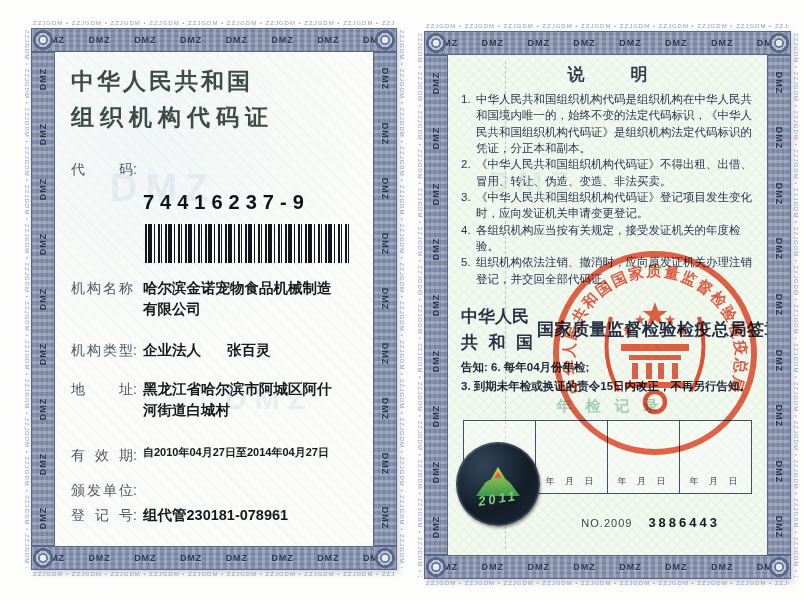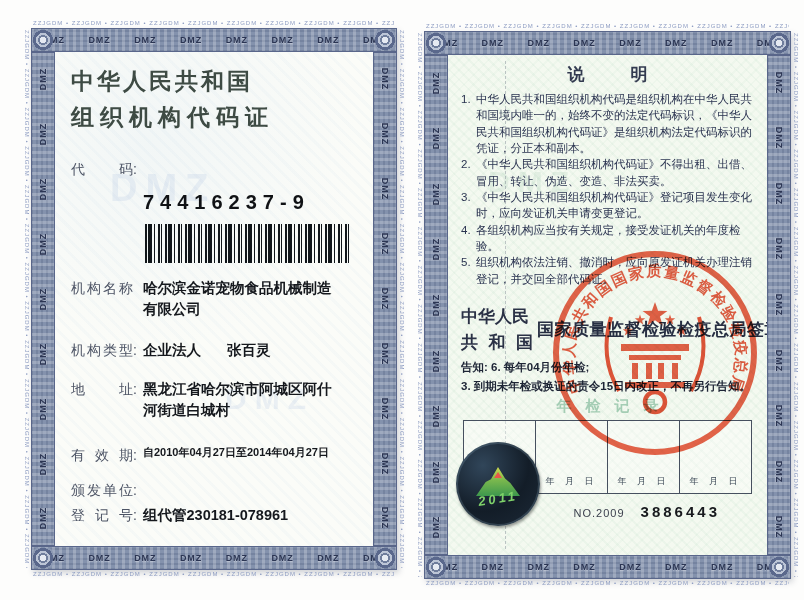--- a/index.html
+++ b/index.html
@@ -101,21 +101,21 @@
   .annual{text-align:center;font-size:15px;font-weight:bold;color:#a4cdb4;
           letter-spacing:14px;text-indent:14px;margin-top:3px;}
   .atable{display:flex;margin:4px 2px 0;height:72px;border:1px solid #46505f;background:rgba(255,255,255,.35);}
   .acell{flex:1;border-left:1px solid #46505f;position:relative;}
   .acell:first-child{border-left:none;}
   .ymd{position:absolute;left:0;right:0;bottom:5px;text-align:center;font-size:9px;
        letter-spacing:4px;color:#3e4a58;}
   .serial{display:flex;justify-content:flex-end;align-items:baseline;gap:16px;
           margin-top:9px;padding-right:34px;}
   .ser-pre{font-size:11px;color:#3a3f4c;letter-spacing:1px;}
-  .ser-num{font-size:15px;font-weight:bold;color:#17191d;letter-spacing:3px;}
+  .ser-num{font-size:13px;font-weight:bold;color:#17191d;letter-spacing:3px;margin-top:12px;}
 
   
   .sticker{position:absolute;left:8px;top:387px;width:84px;height:84px;border-radius:50%;
      background:radial-gradient(circle at 32% 28%, #31465a, #131d28 55%, #1d2a38);
      box-shadow:inset 0 0 0 2px rgba(170,210,235,.18), 1px 2px 3px rgba(0,0,0,.4);z-index:6;}
   .sticker .mtn{position:absolute;left:20px;top:25px;width:44px;height:29px;opacity:.95;
      background:linear-gradient(180deg,#d8e24e 0%, #7fbf4e 45%, #3f9e4f 100%);
      clip-path:polygon(50% 0,66% 40%,78% 55%,100% 100%,0 100%,22% 52%,34% 42%);}
   .sticker .spark{position:absolute;left:38px;top:30px;width:8px;height:6px;background:#e8574a;
      clip-path:polygon(50% 0,100% 100%,0 100%);}

